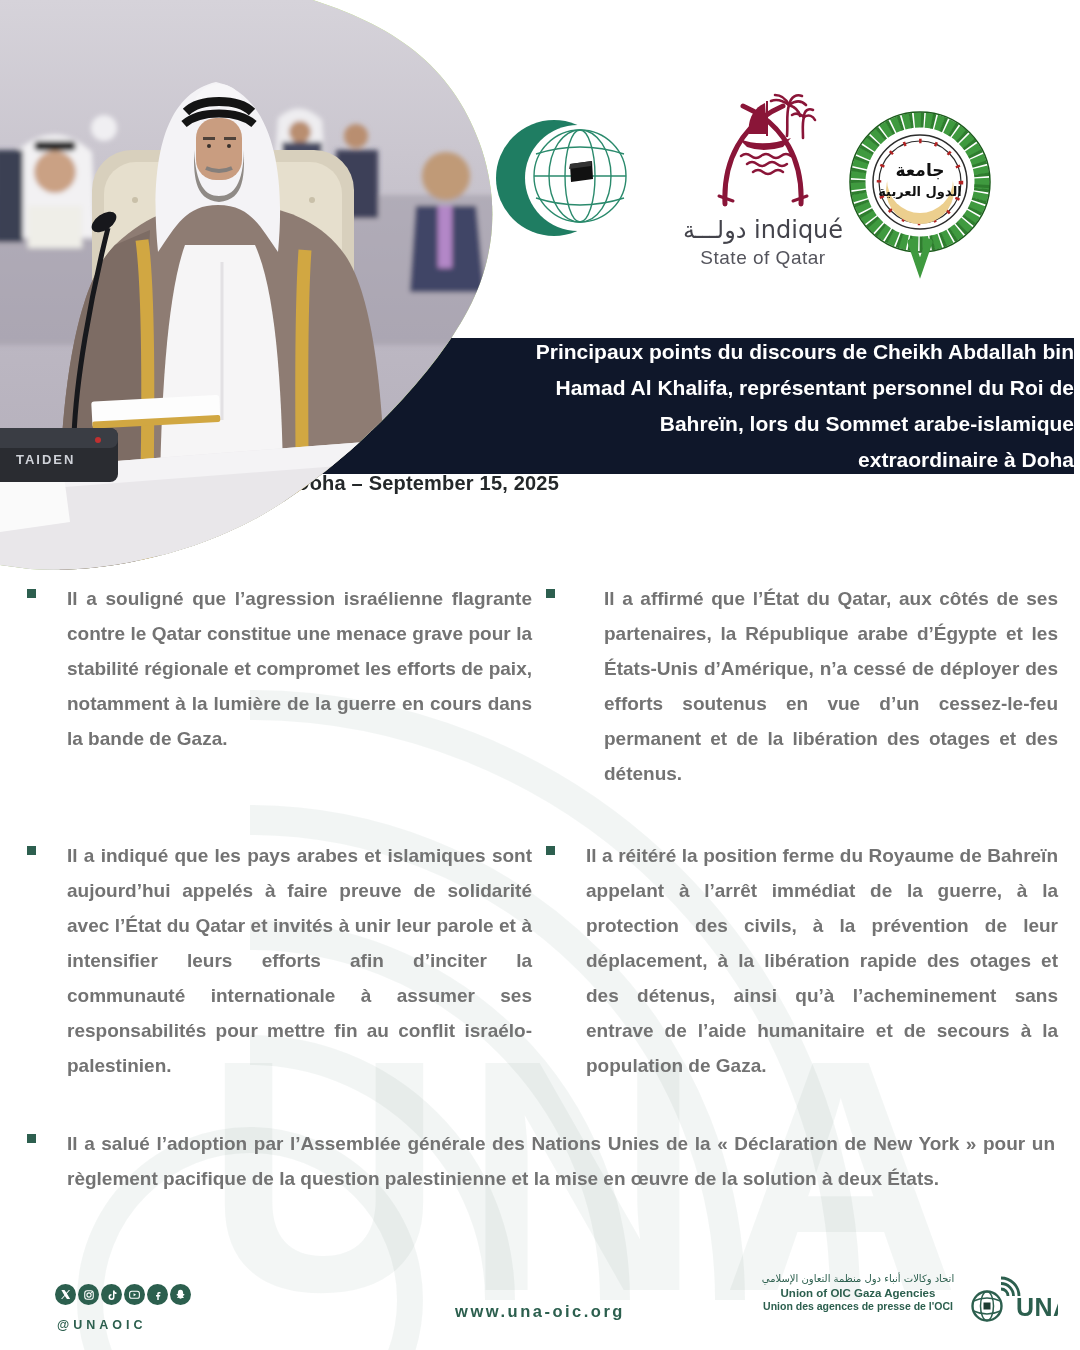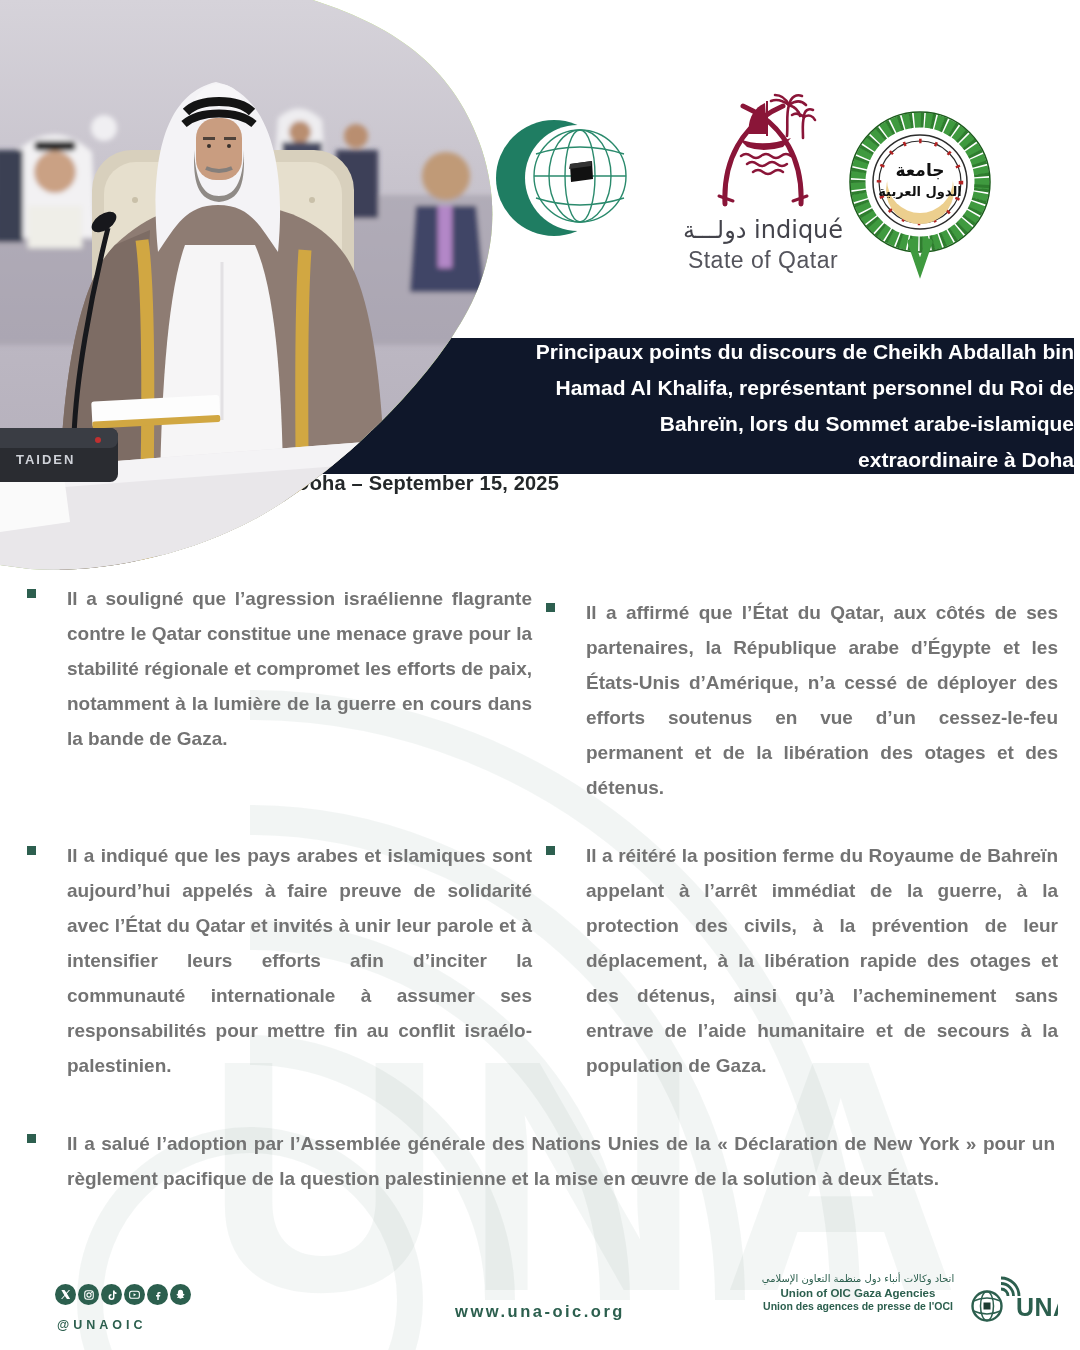--- a/index.html
+++ b/index.html
@@ -23,28 +23,28 @@
   }
   
   .photo{
     position:absolute;left:0;top:0;width:520px;height:580px;z-index:3;background:#bef264;
     clip-path: path('M 0 0 L 313 0 C 400 28 455 70 482 150 C 498 200 497 255 468 310 C 430 382 340 470 262 515 C 190 556 100 574 30 569 L 0 565 Z');
   }
   
   .logo-oic{position:absolute;left:494px;top:108px;z-index:2;}
   .logo-qatar{position:absolute;left:668px;top:92px;width:190px;z-index:2;text-align:center;}
   .logo-qatar .ar{font-family:"DejaVu Sans",sans-serif;font-size:24px;color:#43434b;margin-top:2px;}
-  .logo-qatar .en{font-size:23px;color:#54545c;font-weight:400;letter-spacing:.5px;margin-top:3px;}
+  .logo-qatar .en{font-size:19px;color:#54545c;font-weight:400;letter-spacing:.5px;margin-top:3px;}
   .logo-lae{position:absolute;left:845px;top:96px;z-index:2;}
   
   .bullet{position:absolute;display:flex;z-index:2;}
   .marker{flex:0 0 auto;width:9px;height:9px;background:#2d5f4f;margin-top:8px;}
   .bullet p{margin:0 0 0 31px;text-align:justify;font-weight:bold;font-size:19px;line-height:35px;color:#737373;}
   .b1{left:27px;top:581px;width:505px;}
-  .b2{left:546px;top:595px;width:512px;}
+  .b2{left:546px;top:581px;width:512px;gap:18px;}
   .b3{left:27px;top:838px;width:505px;}
   .b4{left:546px;top:838px;width:512px;}
   .b5{left:27px;top:1126px;width:1028px;}
   
   .socials{position:absolute;left:55px;top:1284px;display:flex;gap:2px;z-index:2;}
   .sc{width:21px;height:21px;border-radius:50%;background:#2c5f4e;display:flex;align-items:center;justify-content:center;color:#fff;
       font-size:12px;font-weight:bold;line-height:1;}
   .handle{position:absolute;left:57px;top:1318px;font-size:12.5px;font-weight:bold;letter-spacing:4px;color:#2c5f4e;z-index:2;}
   .website{position:absolute;left:0;right:0;top:1302px;text-align:center;font-weight:bold;font-size:16.5px;letter-spacing:2.5px;color:#2c5f4e;z-index:2;}
   .agency{position:absolute;left:742px;top:1271px;width:232px;text-align:center;color:#2c5f4e;z-index:2;}

